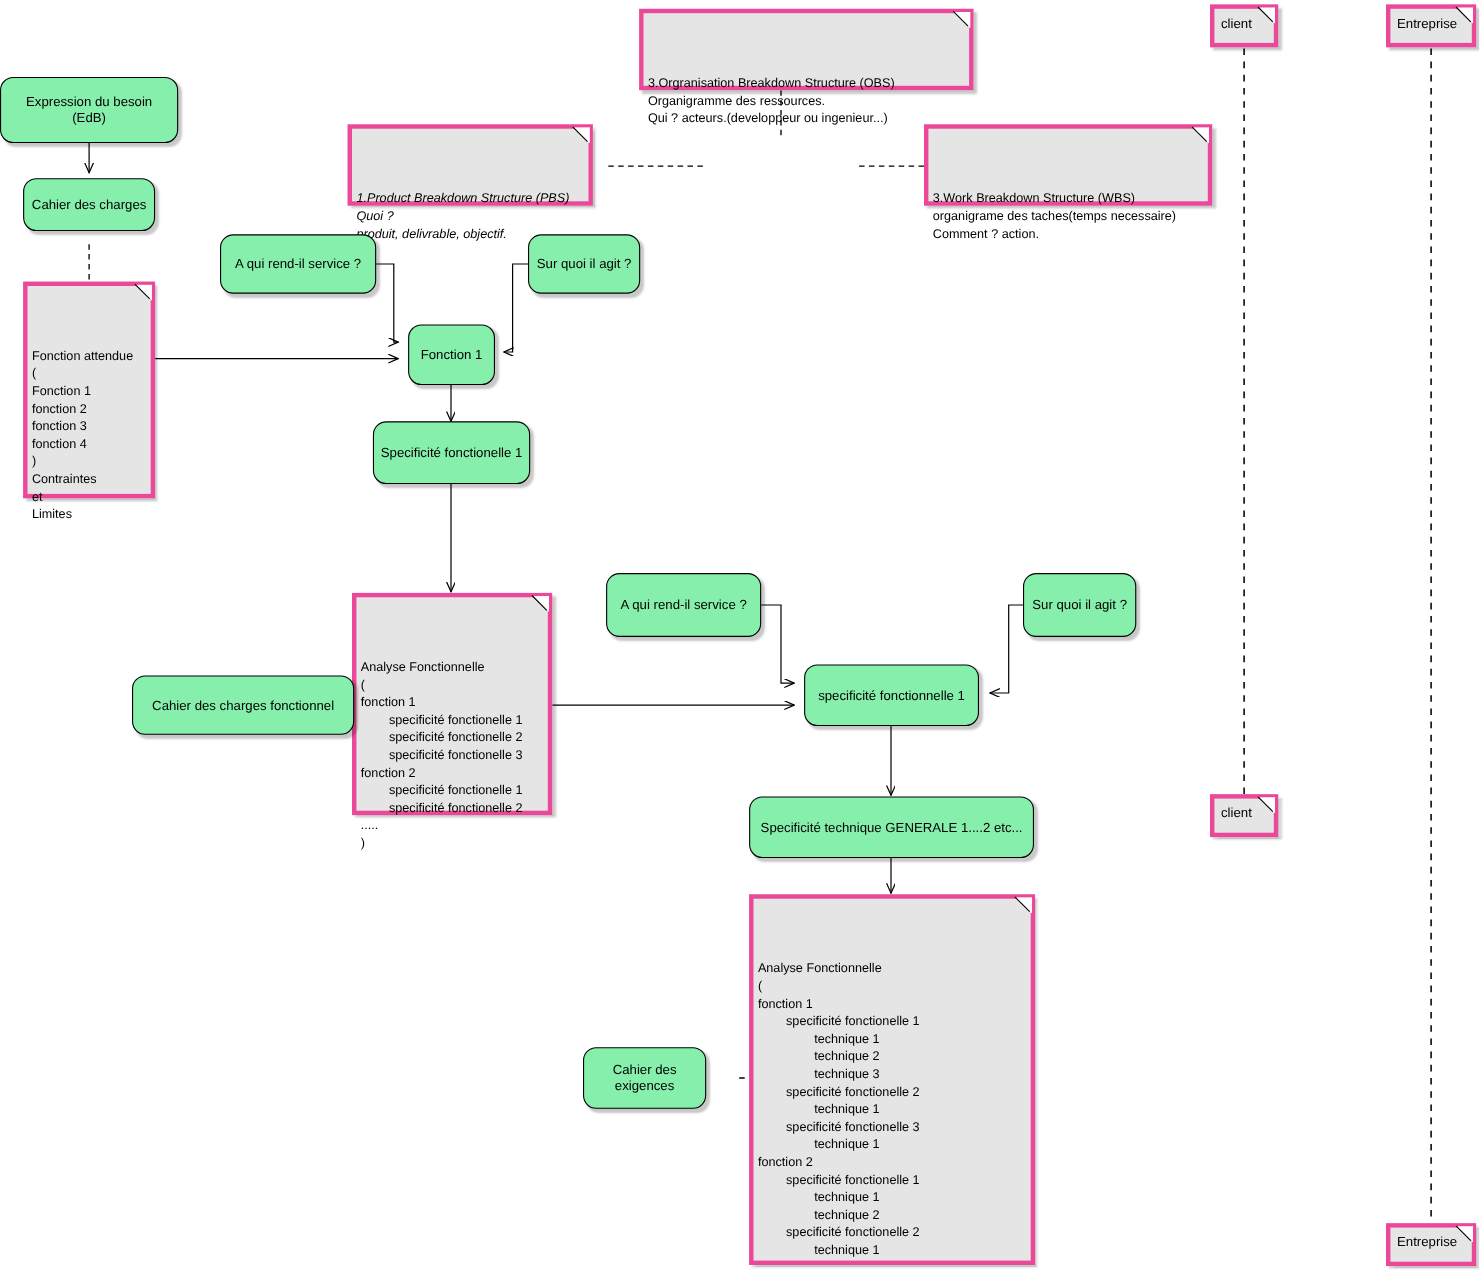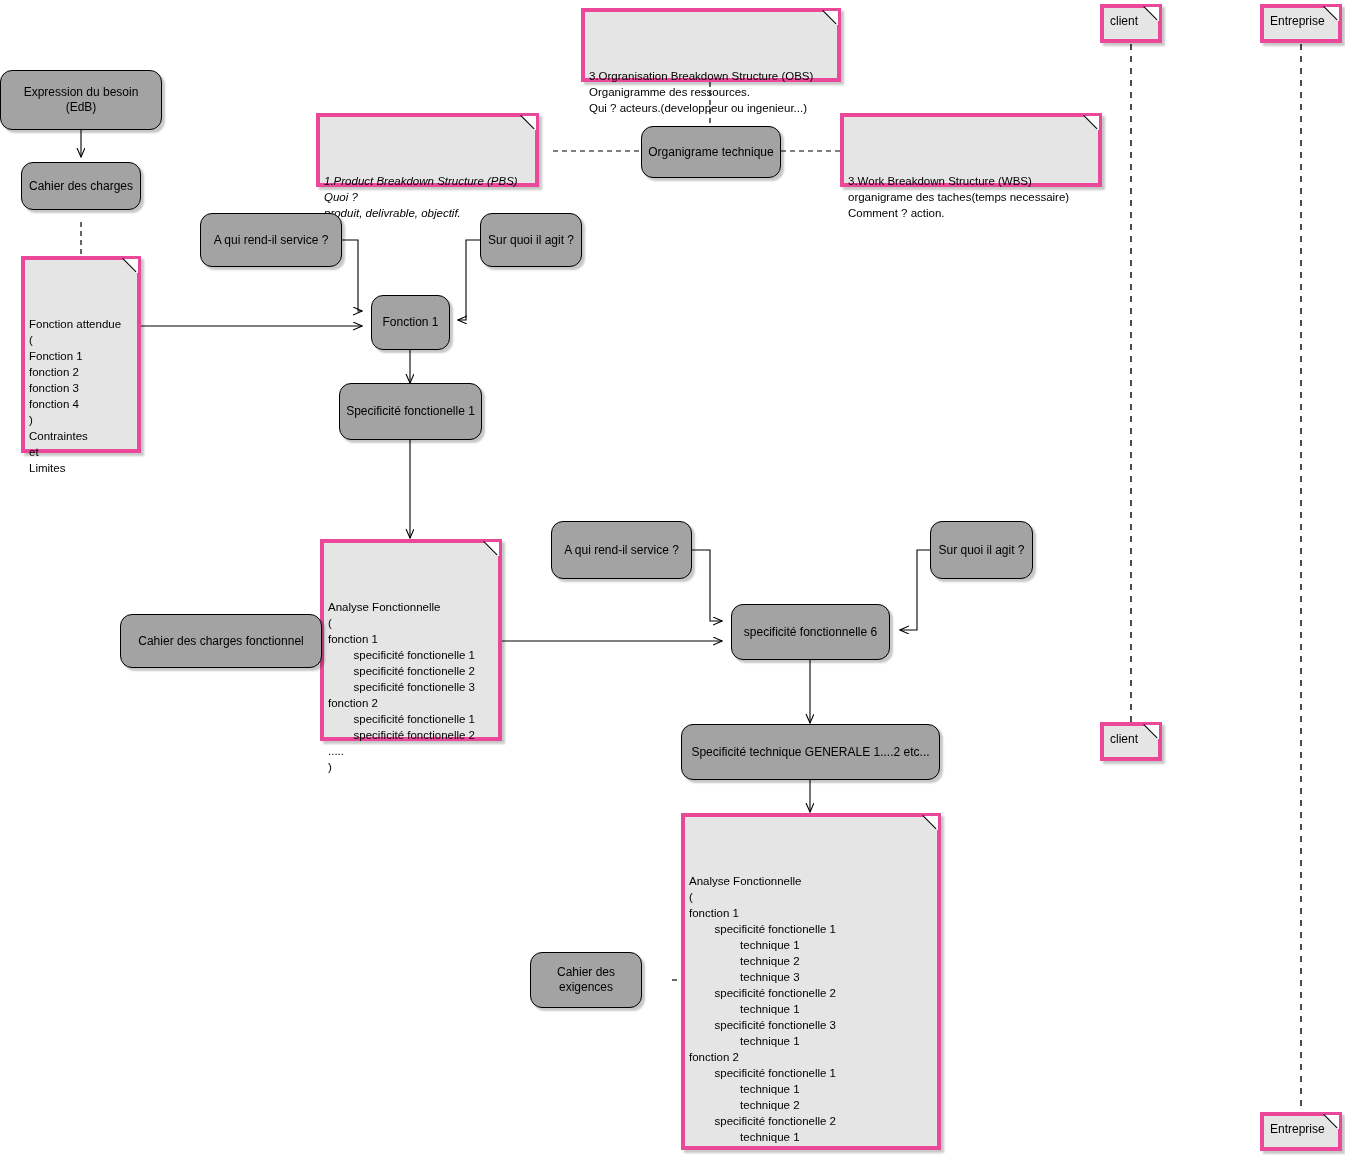--- a/index.html
+++ b/index.html
@@ -23,21 +23,21 @@
     height: 1155px;
     pointer-events: none;
   }
 
   
   .rbox {
     position: absolute;
     box-sizing: border-box;
     border: 1px solid #000000;
     border-radius: 12px;
-    background: #a3a3a3;
+    background: #86efac;
     display: flex;
     align-items: center;
     justify-content: center;
     text-align: center;
     font-size: 12px;
     color: #000000;
     line-height: 1.25;
     padding: 2px 6px;
     box-shadow: 3px 3px 2px rgba(0,0,0,0.22);
     z-index: 3;
@@ -172,37 +172,34 @@
 Limites</div>
   </div>
 
   <div class="note" style="left:316px; top:113px; width:223px; height:74px;font-style:italic;">
     <span class="fold"></span>
     <div class="note-text">1.Product Breakdown Structure (PBS)
 Quoi ?
 produit, delivrable, objectif.</div>
   </div>
 
-  <div class="note" style="left:581px; top:8px; width:260px; height:74px;">
+  <div class="note" style="left:581px; top:8px; width:304px; height:74px;">
     <span class="fold"></span>
     <div class="note-text">3.Orgranisation Breakdown Structure (OBS)
 Organigramme des ressources.
 Qui ? acteurs.(developpeur ou ingenieur...)</div>
   </div>
 
   <div class="note" style="left:840px; top:113px; width:262px; height:74px;">
     <span class="fold"></span>
     <div class="note-text">3.Work Breakdown Structure (WBS)
 organigrame des taches(temps necessaire)
 Comment ? action.</div>
   </div>
 
-  <div class="rbox" style="left:641px; top:126px; width:140px; height:52px;">
-    <span>Organigrame technique</span>
-  </div>
 
   <div class="rbox" style="left:200px; top:213px; width:142px; height:54px;">
     <span>A qui rend-il service ?</span>
   </div>
 
   <div class="rbox" style="left:480px; top:213px; width:102px; height:54px;">
     <span>Sur quoi il agit ?</span>
   </div>
 
   <div class="rbox" style="left:371px; top:295px; width:79px; height:55px;">
@@ -234,21 +231,21 @@
 
   <div class="rbox" style="left:551px; top:521px; width:141px; height:58px;">
     <span>A qui rend-il service ?</span>
   </div>
 
   <div class="rbox" style="left:930px; top:521px; width:103px; height:58px;">
     <span>Sur quoi il agit ?</span>
   </div>
 
   <div class="rbox" style="left:731px; top:604px; width:159px; height:56px;">
-    <span>specificité fonctionnelle 6</span>
+    <span>specificité fonctionnelle 1</span>
   </div>
 
   <div class="rbox" style="left:681px; top:724px; width:259px; height:56px;align-items:center;">
     <span>Specificité technique GENERALE 1....2 etc...</span>
   </div>
 
   <div class="note" style="left:681px; top:813px; width:260px; height:337px;">
     <span class="fold"></span>
     <div class="note-text">Analyse Fonctionnelle
 (

